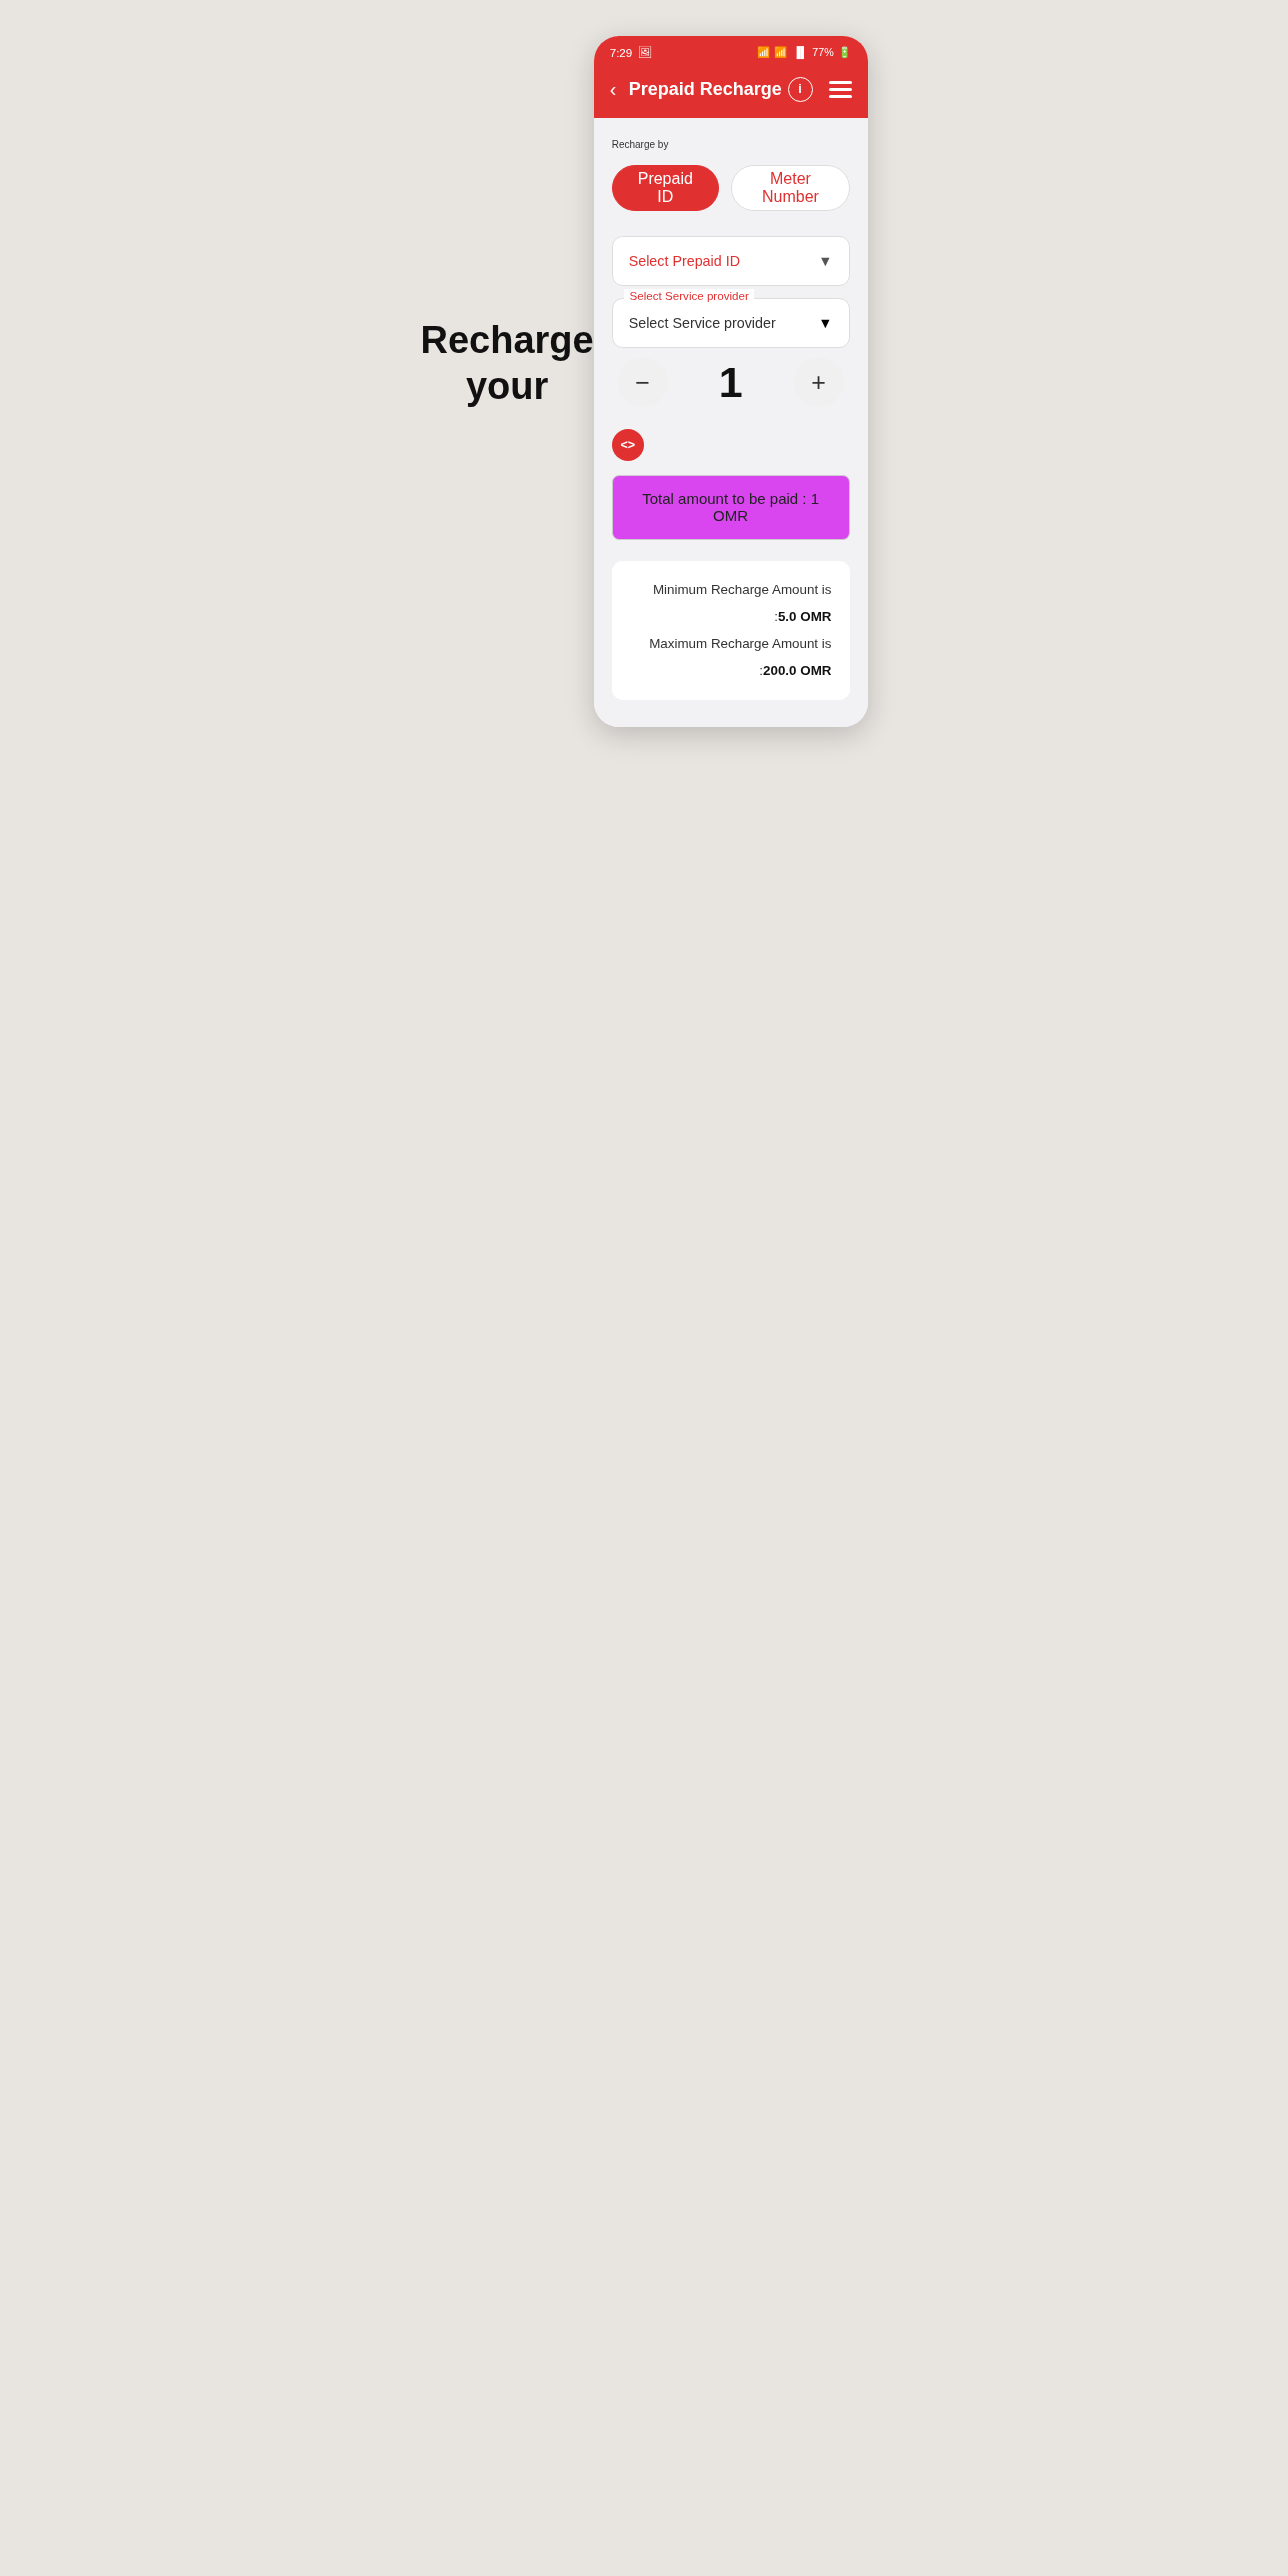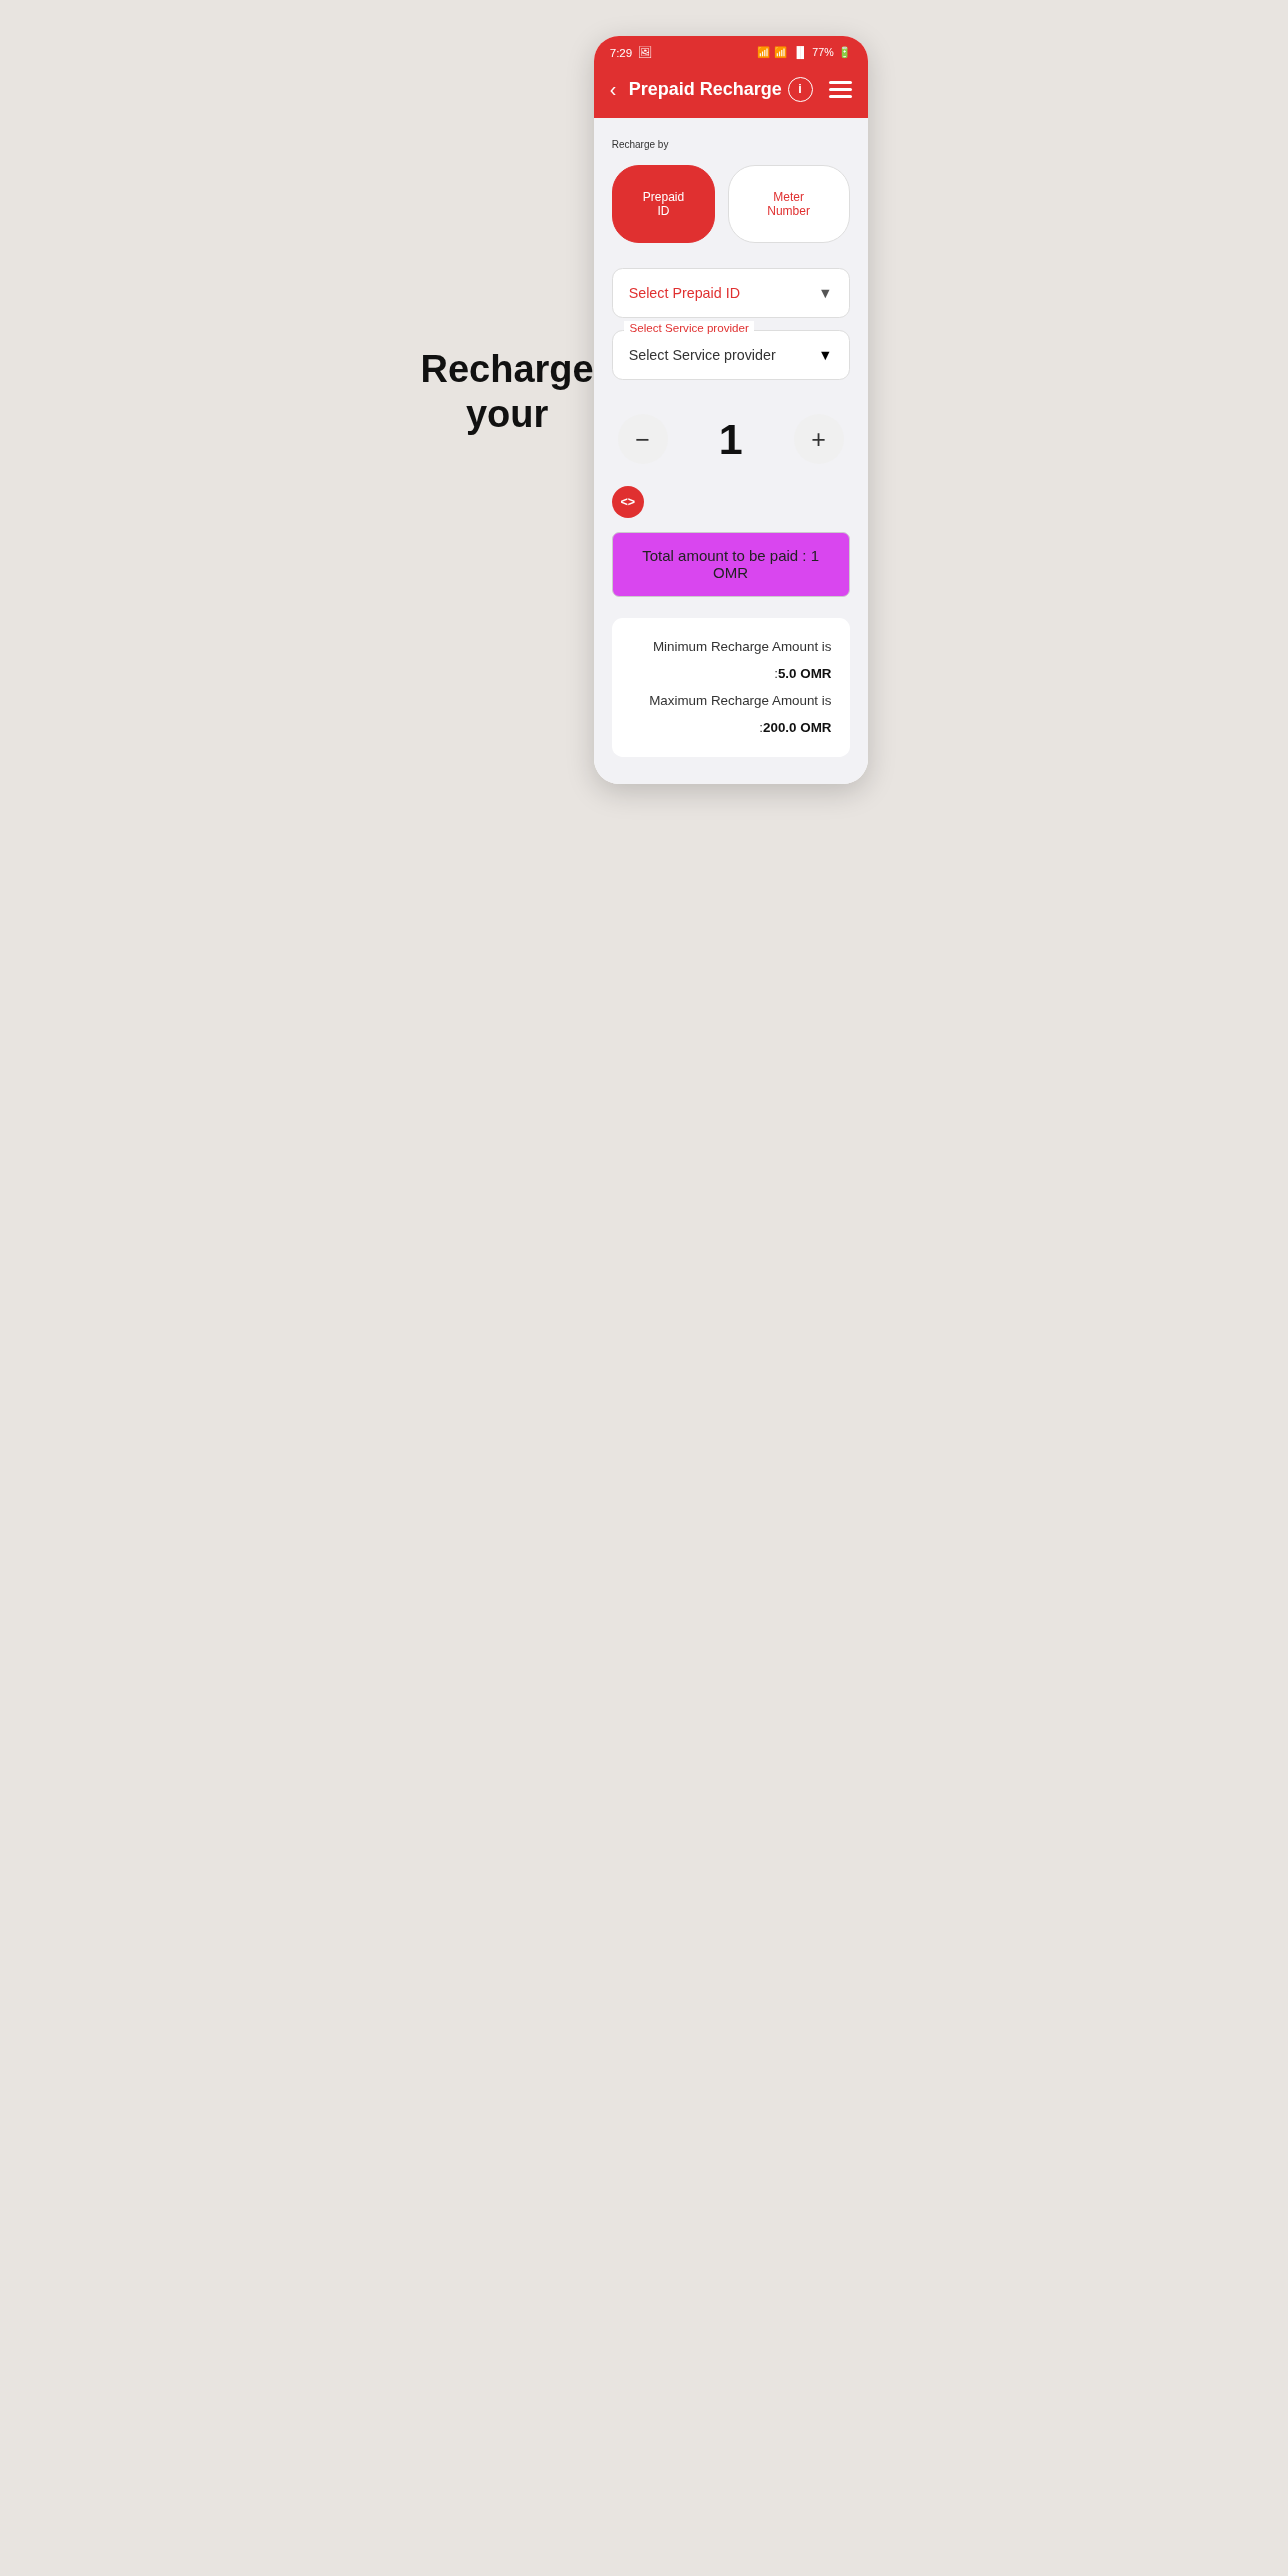--- a/index.html
+++ b/index.html
@@ -138,23 +138,23 @@
     }
 
     
     .toggle-group {
       display: flex;
       gap: 12.5px;
       margin-bottom: 25px;
     }
 
     .toggle-btn {
-      padding: 24px 25px;
+      padding: 4px 25px;
       border-radius: 27px;
-      font-size: 12px;
+      font-size: 16px;
       font-weight: 500;
       cursor: pointer;
       border: 1.8px solid #ddd;
       background: #fff;
       color: #e03030;
       transition: all 0.2s;
     }
 
     .toggle-btn.active {
       background: #e03030;
@@ -181,21 +181,20 @@
       font-weight: 500;
     }
 
     .select-wrapper .chevron {
       font-size: 14.3px;
       color: #555;
     }
 
     .select-wrapper-with-label {
       position: relative;
-      margin-bottom: 25px;
     }
 
     .floating-label {
       position: absolute;
       top: -9px;
       left: 12.5px;
       background: #fff;
       padding: 0 5.4px;
       font-size: 11.6px;
       color: #e03030;

